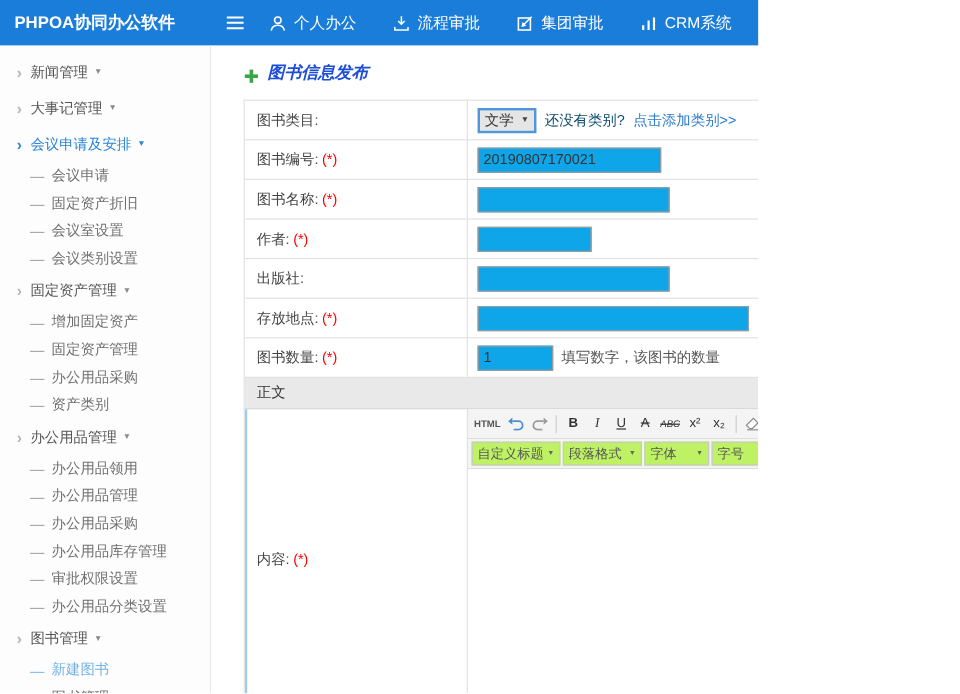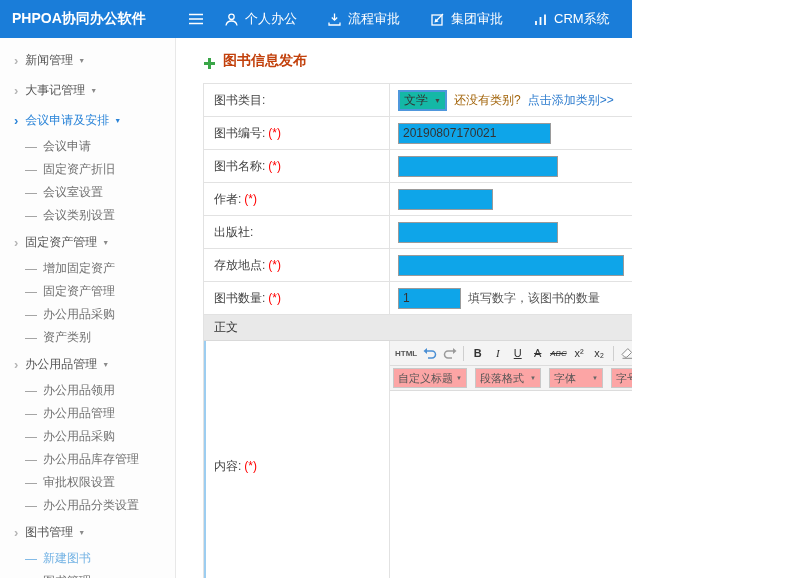--- a/index.html
+++ b/index.html
@@ -21,32 +21,32 @@
   .chev { color:#b5b5b5; font-weight:bold; font-size:13px; margin-right:7px; }
   .glabel { font-size:12px; }
   .gcaret { font-size:7px; color:#8a8a8a; margin-left:5px; }
   .group.active, .group.active .chev, .group.active .gcaret { color:#2a84d8; }
   .sub { height:23px; display:flex; align-items:center; padding-left:25px; color:#707070; cursor:pointer; }
   .dash { margin-right:6px; color:#9a9a9a; }
   .sub.current, .sub.current .dash { color:#74b3e4; }
 
   
   .main { position:absolute; top:38px; left:176px; right:0; bottom:0; background:#fff; padding:14px 0 0 27px; overflow:hidden; }
-  .page-title { display:flex; align-items:flex-end; gap:7px; font-size:14px; font-weight:bold; color:#c2410c; margin-bottom:13px; }
+  .page-title { display:flex; align-items:flex-end; gap:7px; font-size:14px; font-weight:bold; color:#1d4ed8; margin-bottom:13px;font-style:italic; }
 
   .formtable { border:1px solid #e2e2e2; border-right:none; border-bottom:none; }
   .frow { display:flex; align-items:stretch; border-bottom:1px solid #e2e2e2; min-height:33px; }
   .flabel { width:186px; flex:none; display:flex; align-items:center; padding-left:10px; color:#444; border-right:1px solid #e2e2e2; }
   .req { color:#f00; margin-left:3px; }
   .ffield { flex:1; display:flex; align-items:center; padding:5px 8px; gap:7px; overflow:hidden; }
   input.txt { height:21px; border:1px solid #9a9a9a; padding:0 4px; font-size:12px; color:#333; font-family:inherit; background:#0ea5e9; }
   .w153{width:153px} .w160{width:160px} .w95{width:95px} .w270{width:270px} .w63{width:63px}
-  .select-box { border:2px solid #4f97dc; background:#14b8a6; height:21px; display:inline-flex; align-items:center; padding:0 4px; gap:6px; cursor:pointer; }
+  .select-box { border:2px solid #4f97dc; background:#e5e5e5; height:21px; display:inline-flex; align-items:center; padding:0 4px; gap:6px; cursor:pointer; }
   .sel-caret { font-size:7px; color:#444; }
-  .hint-dark { color:#a16207; }
+  .hint-dark { color:#0c4a6e; }
   .addlink { color:#2b7bce; text-decoration:none; cursor:pointer; }
   .qty-hint { color:#555; }
 
   .section-bar { height:26px; display:flex; align-items:center; padding-left:10px; background:#e9e9e9; border-bottom:1px solid #d9d9d9; color:#333; }
 
   
   .content-row { display:flex; align-items:stretch; border-bottom:1px solid #e2e2e2; box-shadow:inset 2px 0 0 #9ccdf0; }
   .content-label { width:186px; flex:none; display:flex; align-items:center; padding-left:10px; color:#444; border-right:1px solid #e2e2e2; }
   .editor { flex:1; display:flex; flex-direction:column; overflow:hidden; }
   .etb { height:25px; flex:none; display:flex; align-items:center; background:#f4f4f4; border-bottom:1px solid #dcdcdc; padding:0 3px; gap:1px; overflow:hidden; white-space:nowrap; }
@@ -58,21 +58,21 @@
   .tbtn.strike { text-decoration:line-through; }
   .tbtn.abc { font-size:8px; text-decoration:line-through;font-style:italic; }
   .tbtn.quote { font-weight:bold; font-style:italic; color:#555; }
   .colorbtn { display:inline-flex; align-items:center; gap:1px; cursor:pointer; height:20px; padding:0 2px; flex:none; }
   .colstack { display:flex; flex-direction:column; align-items:center; line-height:1; }
   .colstack .a { font-size:10px; font-weight:bold; color:#333; }
   .colstack .bar { width:11px; height:3px; margin-top:1px; background:#e03c3c; }
   .colstack .bar.orange { background:#f6a43a; }
   .tcaret { font-size:6px; color:#666; }
   .tsep { width:1px; height:15px; background:#cfcfcf; margin:0 3px; flex:none; }
-  .tselect { height:20px; border:1px solid #c8c8c8; background:#fca5a5; display:inline-flex; align-items:center; justify-content:space-between; padding:0 4px; font-size:11px; color:#555; margin-right:7px; cursor:pointer; flex:none; }
+  .tselect { height:20px; border:1px solid #c8c8c8; background:#bef264; display:inline-flex; align-items:center; justify-content:space-between; padding:0 4px; font-size:11px; color:#555; margin-right:1px; cursor:pointer; flex:none; }
   .ts1{width:74px} .ts2{width:66px} .ts3{width:54px} .ts4{width:52px}
   .editor-body { height:200px; background:#fff; cursor:text; }
 </style>
 </head>
 <body>
 
 <div class="screen">
 
   <header class="topbar">
     <div class="logo">PHPOA协同办公软件</div>

